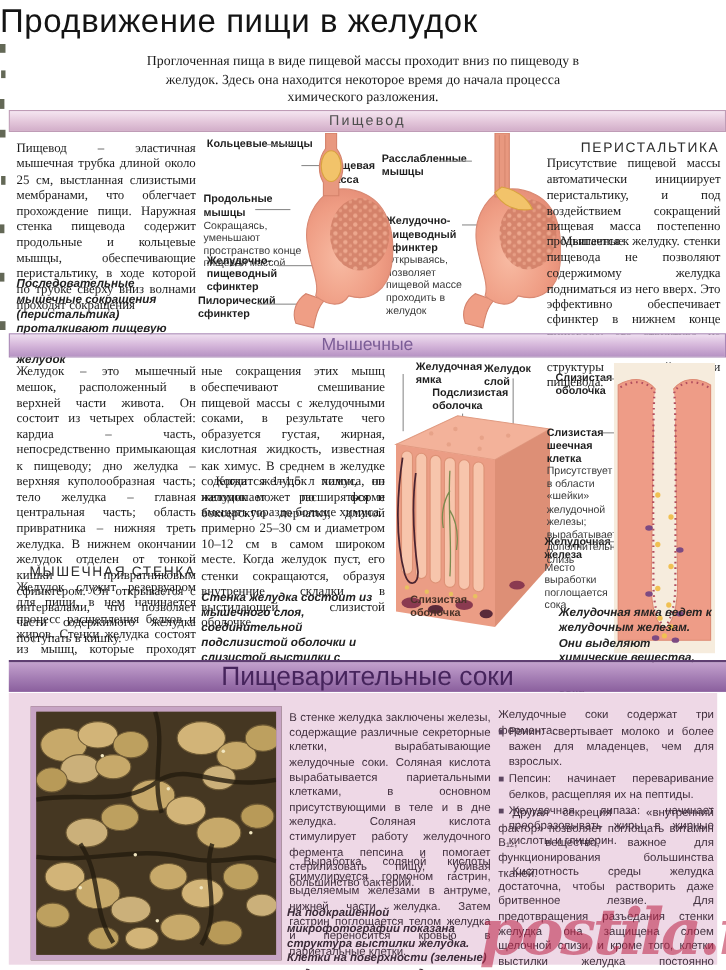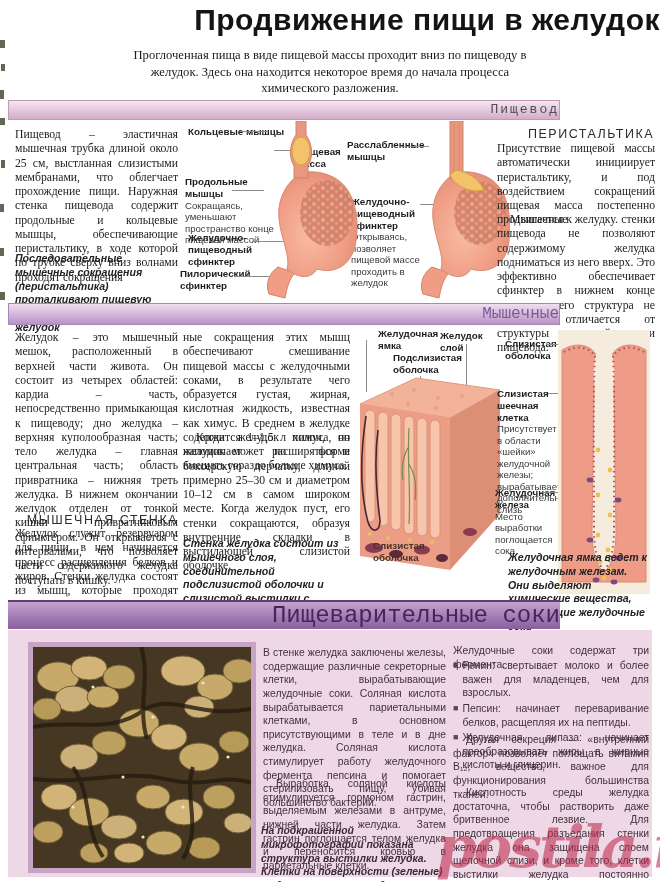--- a/index.html
+++ b/index.html
@@ -1,22 +1,22 @@
 <!DOCTYPE html>
 <html><head>
 <meta charset="utf-8">
 <style>
   html,body{margin:0;padding:0;background:#fff}
   #page{position:relative;width:660px;height:882px;background:#fff;overflow:hidden;
         font-family:"Liberation Serif",serif;}
   .abs{position:absolute}
-  .title{top:3px;left:0;width:660px;text-align:right;font-family:"Liberation Sans",sans-serif;
-         font-size:30px;font-weight:700;color:#141414;letter-spacing:.5px}
+  .title{top:3px;left:0;width:660px;text-align:left;font-family:"Liberation Sans",sans-serif;
+         font-size:30px;font-weight:400;color:#141414;letter-spacing:.5px}
   .intro{top:47px;left:118px;width:424px;text-align:center;font-size:12.6px;line-height:1.32;color:#1c1c1c}
-  .band{left:8px;width:552px;text-align:right;font-family:Liberation Mono, monospace;box-sizing:border-box}
+  .band{left:8px;width:652px;text-align:center;font-family:Liberation Sans, sans-serif;box-sizing:border-box}
   .band1{top:100px;height:20px;line-height:18px;font-size:13px;color:#4f4f4f;letter-spacing:2px;
          background:linear-gradient(#f5e6f1 0%,#e3c6da 55%,#d2aec9 100%);border:1px solid #bf9cb6}
   .band2{top:303px;height:22px;line-height:20px;font-size:16px;color:#7b5d96;
          background:linear-gradient(#efdff0 0%,#d5b6da 50%,#b793c4 100%);border:1px solid #a886b5}
   .band3{top:600px;height:29px;line-height:28px;font-size:24px;color:#46245c;
          background:linear-gradient(#c4a2ce 0%,#a37cb3 55%,#8a5f9d 100%);border-top:2px solid #5f3f72}
   .bottombg{top:630px;left:8px;width:644px;height:247px;background:#eed8e6}
   .btxt{font-size:11.7px;line-height:1.22;text-align:justify;color:#1d1d1d}
   .ind{text-indent:13px}
   .cap{font-family:"Liberation Sans",sans-serif;font-style:italic;font-weight:bold;

